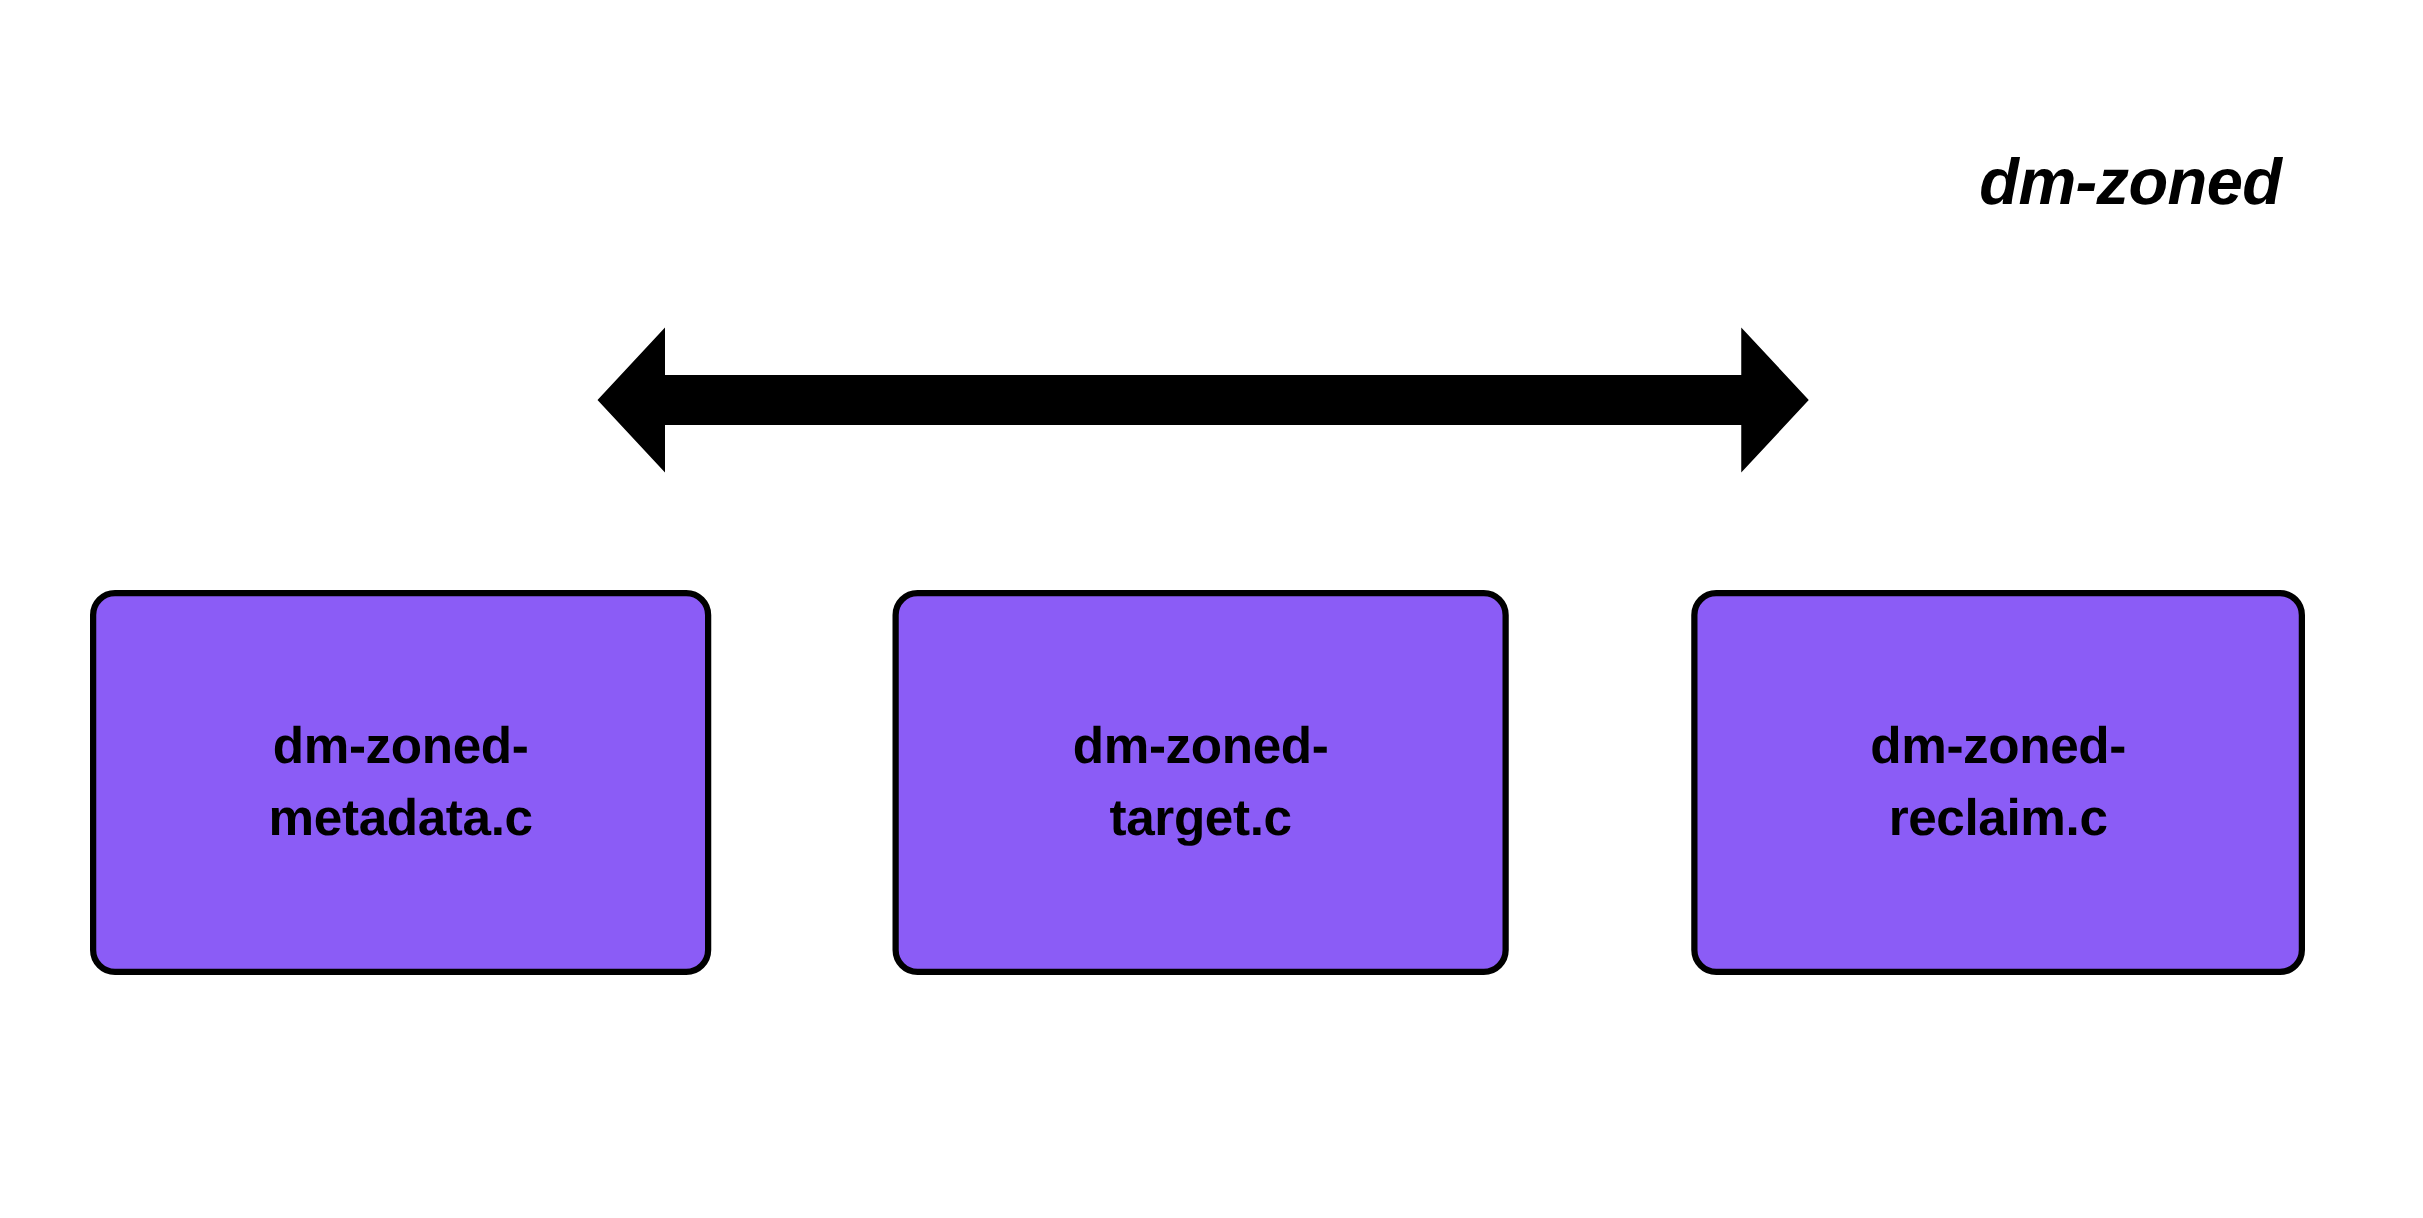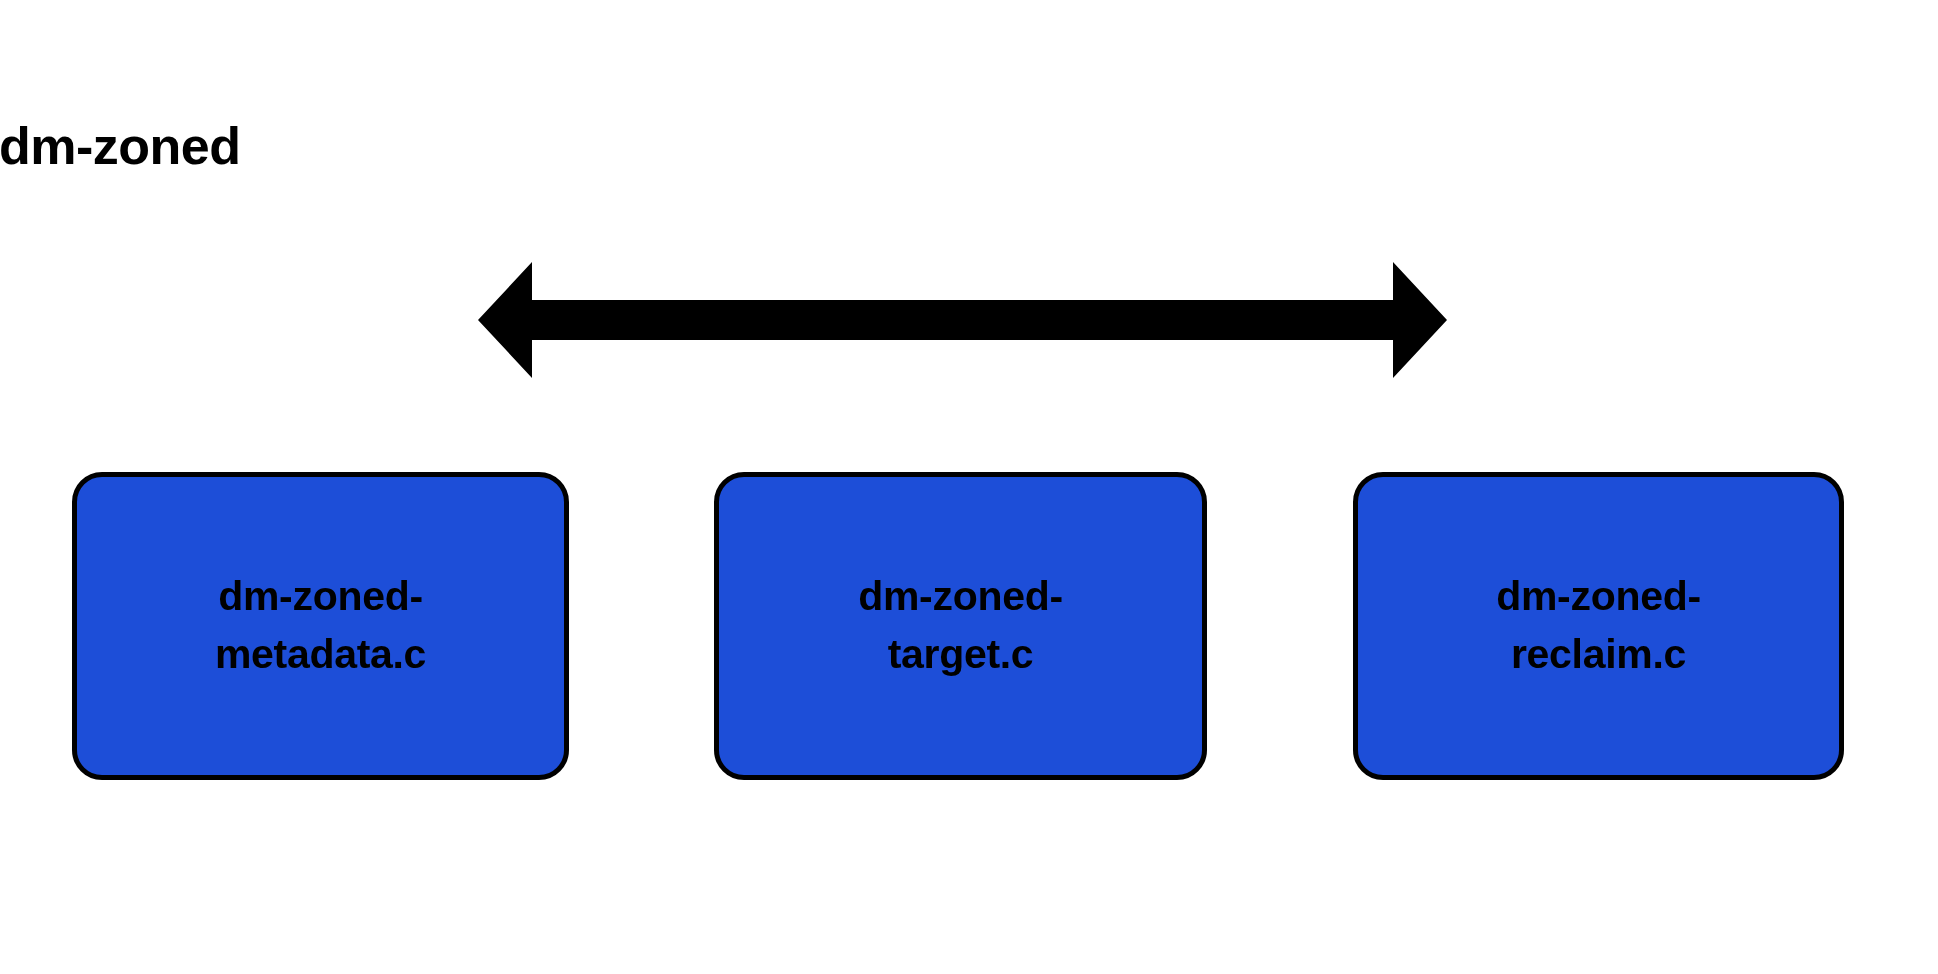--- a/index.html
+++ b/index.html
@@ -20,27 +20,28 @@
     background: #ffffff;
     overflow: hidden;
   }
 
   
   .diagram-title {
     position: absolute;
     left: 0;
     top: 118px;
     width: 1826px;
-    text-align: left;
+    text-align: right;
     font-size: 52px;
     font-weight: bold;
     letter-spacing: -0.5px;
     color: #000000;
     line-height: 1.1;
     white-space: pre;
+    font-style: italic;
   }
   .title-shift {
     display: inline-block;
     transform: translateX(-1px);
   }
 
   
   .span-arrow {
     position: absolute;
     left: 470px;
@@ -62,22 +63,22 @@
     width: 1938px;
     height: 312px;
   }
 
   .node-box {
     position: absolute;
     top: 0;
     height: 308px;
     box-sizing: border-box;
     border: 5px solid #000000;
-    border-radius: 30px;
-    background: #1d4ed8;
+    border-radius: 20px;
+    background: #8b5cf6;
     display: flex;
     align-items: center;
     justify-content: center;
   }
   .node-box.box-0 { left: 72px;   width: 497px; }
   .node-box.box-1 { left: 714px;  width: 493px; }
   .node-box.box-2 { left: 1353px; width: 491px; }
 
   .node-label {
     font-size: 41px;

